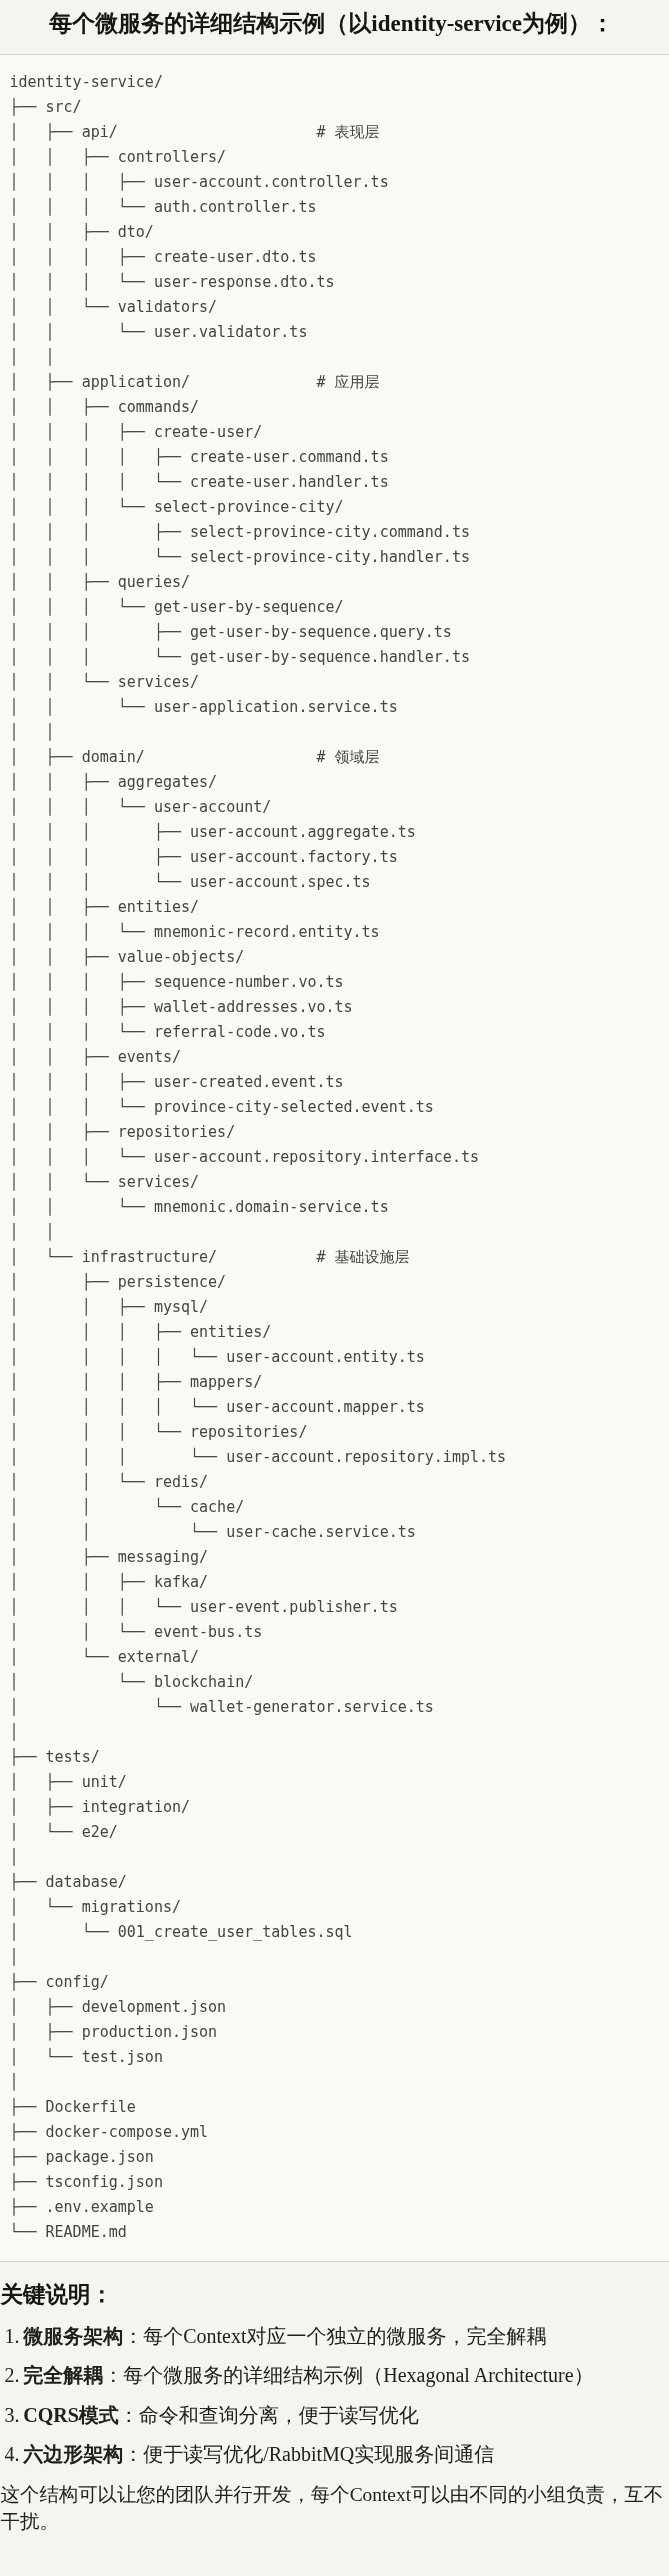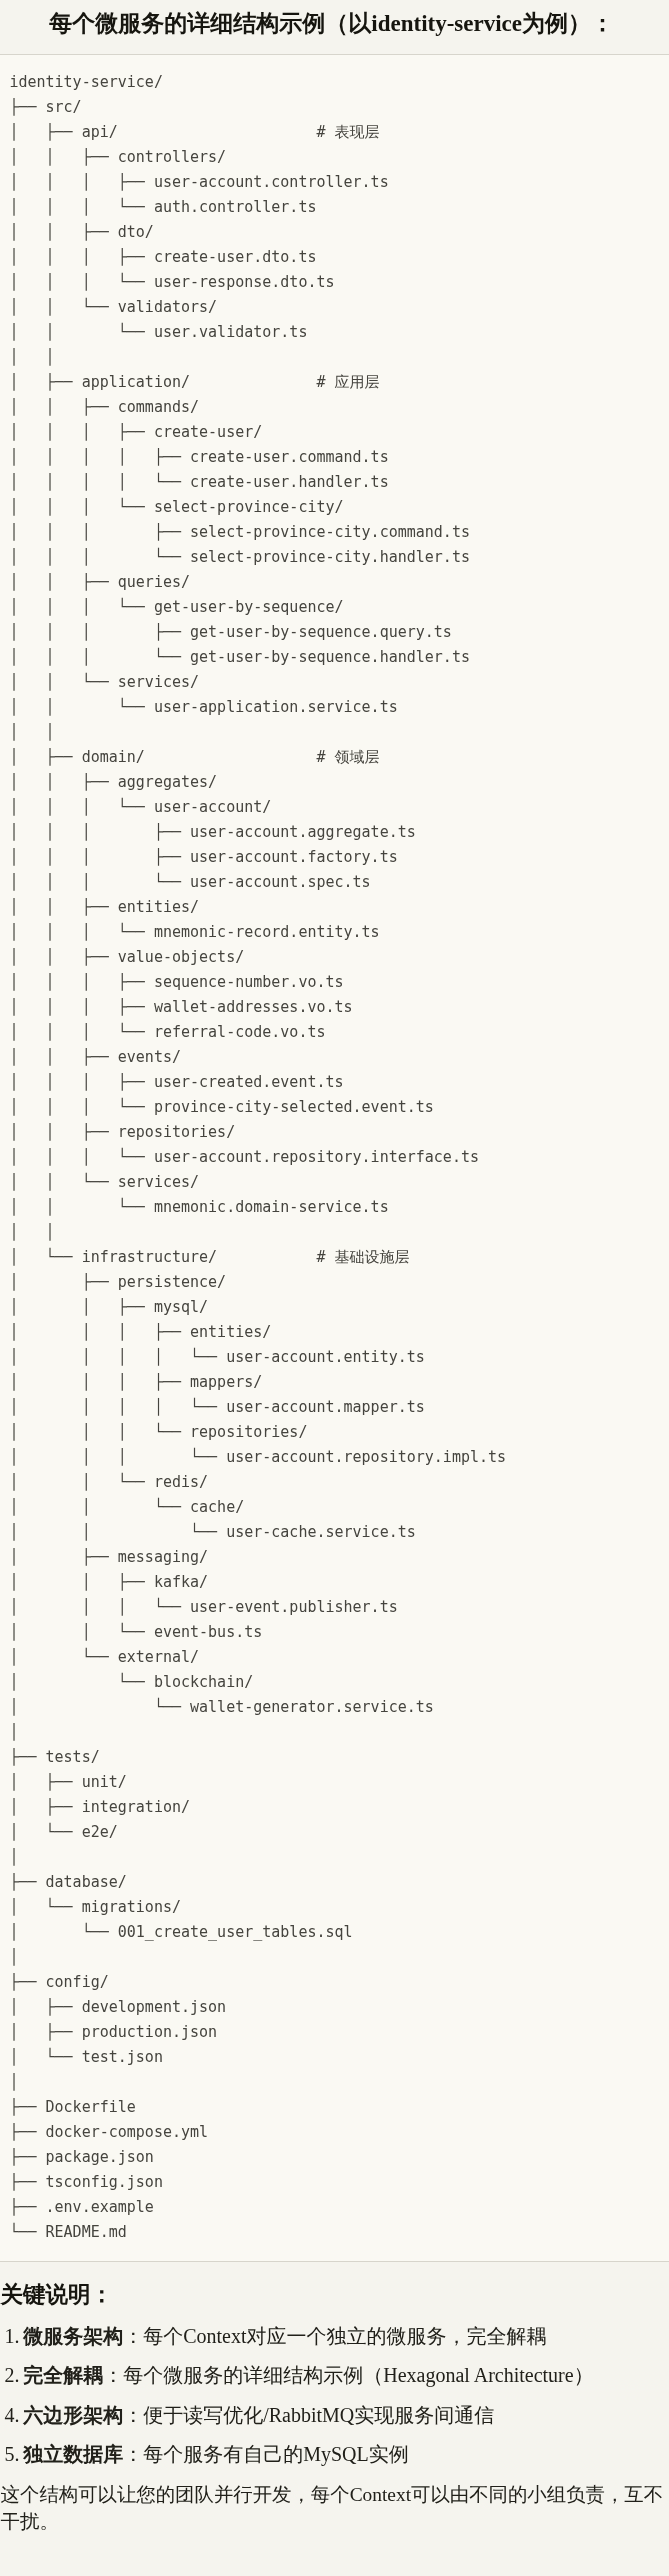--- a/index.html
+++ b/index.html
@@ -144,18 +144,18 @@
 ├── tsconfig.json
 ├── .env.example
 └── README.md</pre>
 </div>
 
 <h2 class="key-heading">关键说明：</h2>
 
 <ol class="key-points">
   <li class="key-point"><span class="num">1.</span><span class="label">微服务架构</span><span class="colon">：</span><span class="text">每个Context对应一个独立的微服务，完全解耦</span></li>
   <li class="key-point"><span class="num">2.</span><span class="label">完全解耦</span><span class="colon">：</span><span class="text">每个微服务的详细结构示例（Hexagonal Architecture）</span></li>
+  <li class="key-point"><span class="num">3.</span><span class="label">CQRS模式</span><span class="colon">：</span><span class="text">命令和查询分离，便于读写优化</span></li>
   <li class="key-point"><span class="num">4.</span><span class="label">六边形架构</span><span class="colon">：</span><span class="text">便于读写优化/RabbitMQ实现服务间通信</span></li>
-  <li class="key-point"><span class="num">5.</span><span class="label">独立数据库</span><span class="colon">：</span><span class="text">每个服务有自己的MySQL实例</span></li>
 </ol>
 
 <p class="closing">这个结构可以让您的团队并行开发，每个Context可以由不同的小组负责，互不干扰。</p>
 
 
 </body></html>

